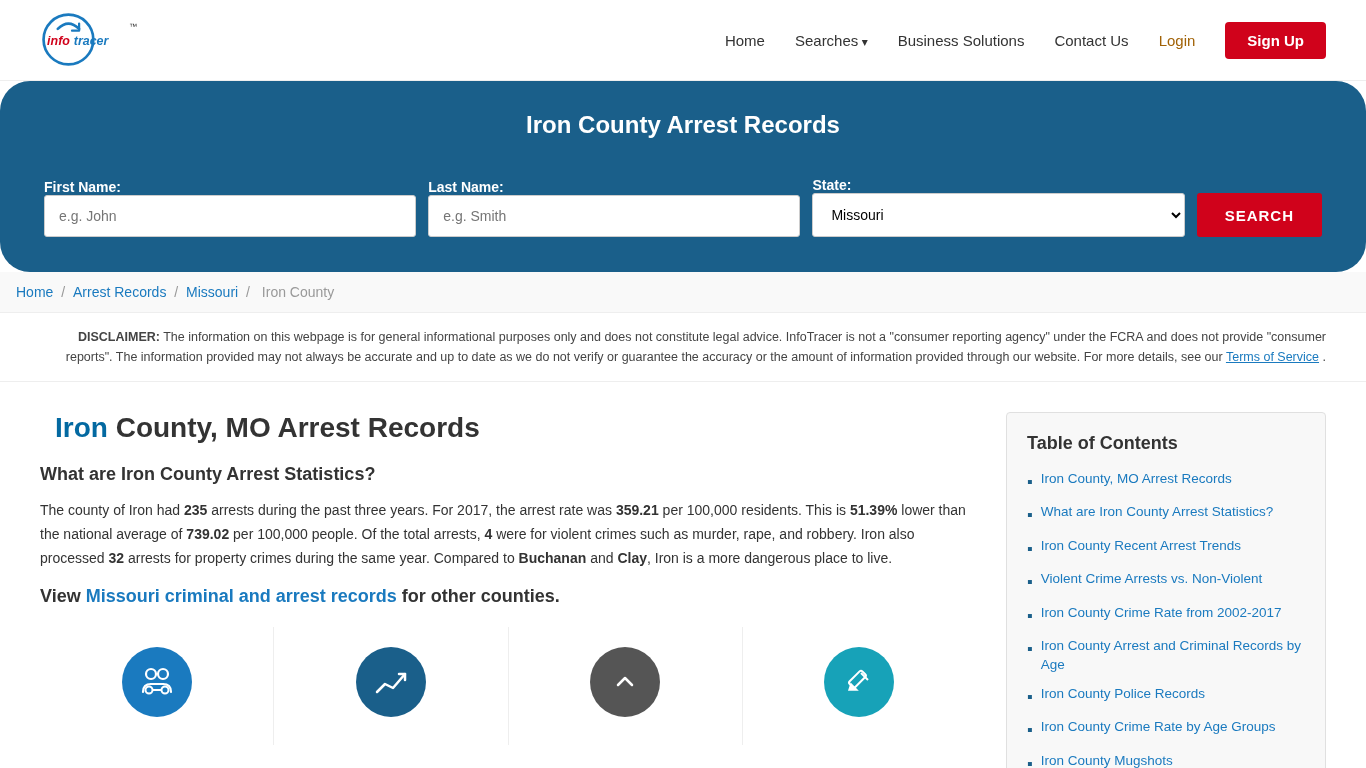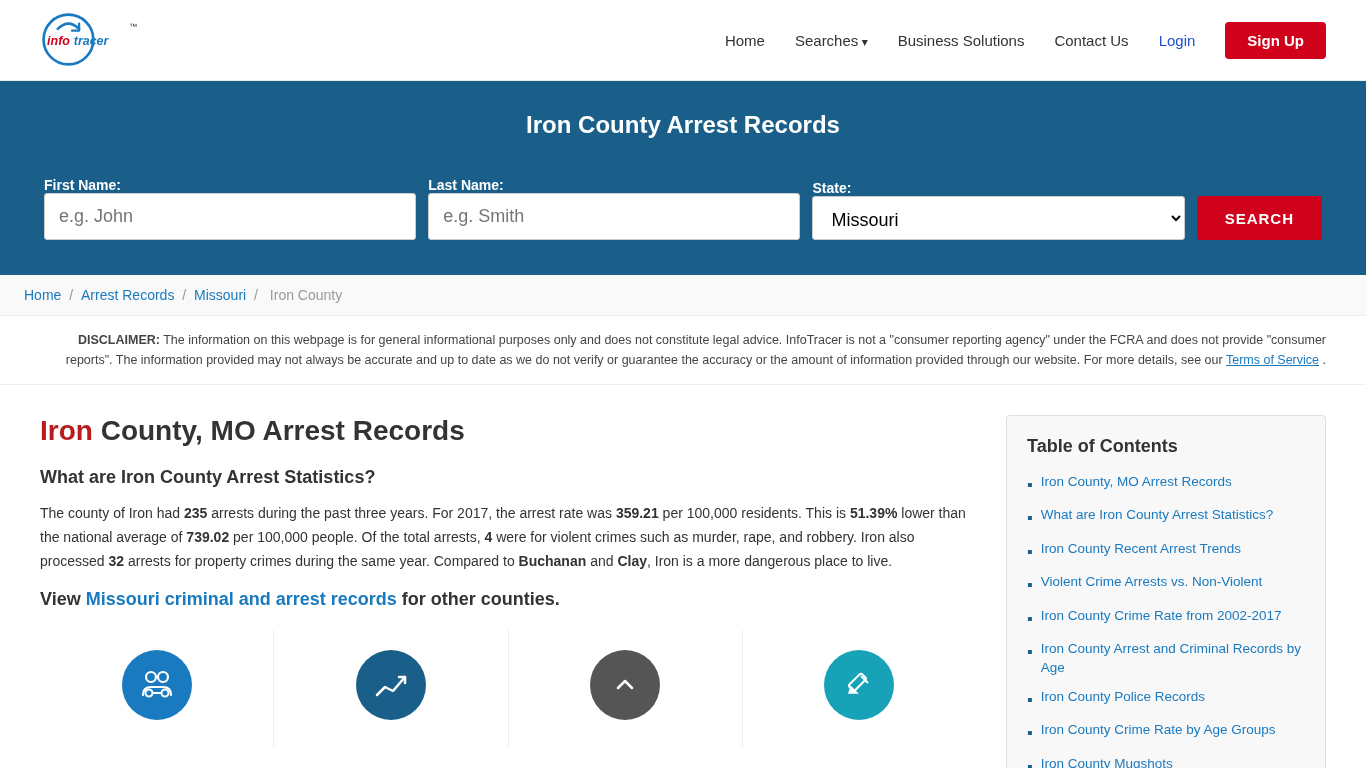--- a/index.html
+++ b/index.html
@@ -27,40 +27,41 @@
       color: #333;
       text-decoration: none;
       font-size: 15px;
       cursor: pointer;
     }
     .nav-item.with-arrow::after {
       content: ' ▾';
       font-size: 12px;
     }
     .nav-login {
-      color: #1d4ed8;
+      color: #a16207;
       font-size: 15px;
       cursor: pointer;
       text-decoration: none;
     }
     .nav-signup {
       background: #d0021b;
       color: #fff;
       border: none;
       padding: 10px 22px;
       font-size: 15px;
       font-weight: bold;
       border-radius: 4px;
       cursor: pointer;
     }
 
     
     .hero {
       background: #1a5f8a;
       padding: 30px 44px 35px;
+      border-radius: 30px;
     }
     .hero-title {
       text-align: center;
       color: #fff;
       font-size: 24px;
       font-weight: bold;
       margin-bottom: 22px;
     }
     .search-form {
       display: flex;
@@ -77,21 +78,21 @@
     .form-group label {
       color: #fff;
       font-size: 14px;
       font-weight: bold;
     }
     .form-group.first-name { flex: 3; }
     .form-group.last-name { flex: 3; }
     .form-group.state { flex: 3; }
     .form-group input, .form-group select {
       padding: 12px 14px;
-      font-size: 18px;
+      font-size: 14px;
       border: 1px solid #ccc;
       border-radius: 3px;
       outline: none;
       width: 100%;
     }
     .form-group select {
       background: #fff;
       height: 44px;
     }
     .search-btn {
@@ -104,21 +105,21 @@
       border-radius: 3px;
       cursor: pointer;
       height: 44px;
       letter-spacing: 1px;
       white-space: nowrap;
       flex-shrink: 0;
     }
 
     
     .breadcrumb {
-      padding: 12px 24px;
+      padding: 12px 16px;
       font-size: 14px;
       color: #555;
       background: #f9f9f9;
       border-bottom: 1px solid #eee;
     }
     .breadcrumb a {
       color: #1a7abf;
       text-decoration: none;
     }
     .breadcrumb span { margin: 0 4px; color: #999; }
@@ -151,21 +152,22 @@
     }
 
     
     .article-title {
       font-size: 28px;
       font-weight: bold;
       color: #333;
       margin-bottom: 20px;
     }
     .article-title .highlight {
-      color: #b91c1c;
+      color: #0369a1;
+      margin-left: 15px;
     }
     .section-heading {
       font-size: 18px;
       font-weight: bold;
       color: #333;
       margin-bottom: 14px;
     }
     .article-text {
       font-size: 14px;
       line-height: 1.7;

